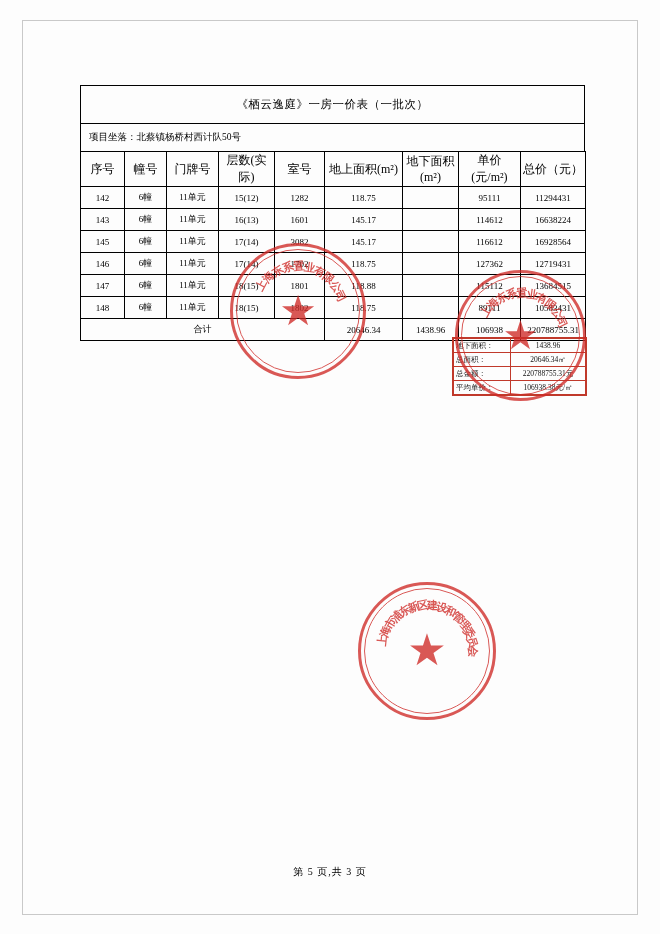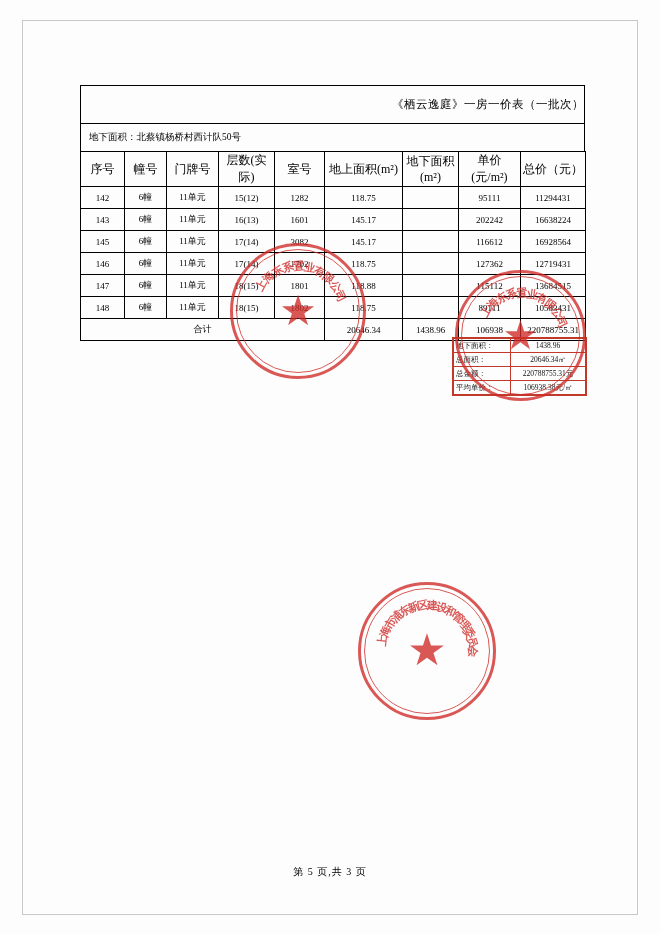--- a/index.html
+++ b/index.html
@@ -36,21 +36,21 @@
     left: 80px;
     top: 85px;
     width: 505px;
   }
   .title-box {
     border: 1px solid #000;
     border-bottom: none;
     height: 37px;
     display: flex;
     align-items: center;
-    justify-content: flex-end;
+    justify-content: center;
   }
   .title-text {
     font-size: 11.5px;
     letter-spacing: 0.5px;
     font-family: "Liberation Serif", serif;
   }
   .subtitle-box {
     border: 1px solid #000;
     border-bottom: none;
     height: 27px;
@@ -165,21 +165,21 @@
 <div class="page">
   <div class="page-border"></div>
 
   <div class="doc-area">
 
     <div class="title-box">
       <div class="title-text">《栖云逸庭》一房一价表（一批次）</div>
     </div>
 
     <div class="subtitle-box">
-      <div class="subtitle-text">地下面积：北蔡镇杨桥村西计队50号</div>
+      <div class="subtitle-text">项目坐落：北蔡镇杨桥村西计队50号</div>
     </div>
 
     <table class="main">
       <colgroup>
         <col style="width:44px">
         <col style="width:42px">
         <col style="width:52px">
         <col style="width:56px">
         <col style="width:50px">
         <col style="width:78px">
@@ -213,21 +213,21 @@
           <td>11294431</td>
         </tr>
         <tr>
           <td>143</td>
           <td>6幢</td>
           <td>11单元</td>
           <td>16(13)</td>
           <td>1601</td>
           <td>145.17</td>
           <td></td>
-          <td>202242</td>
+          <td>114612</td>
           <td>16638224</td>
         </tr>
         <tr>
           <td>145</td>
           <td>6幢</td>
           <td>11单元</td>
           <td>17(14)</td>
           <td>3082</td>
           <td>145.17</td>
           <td></td>

